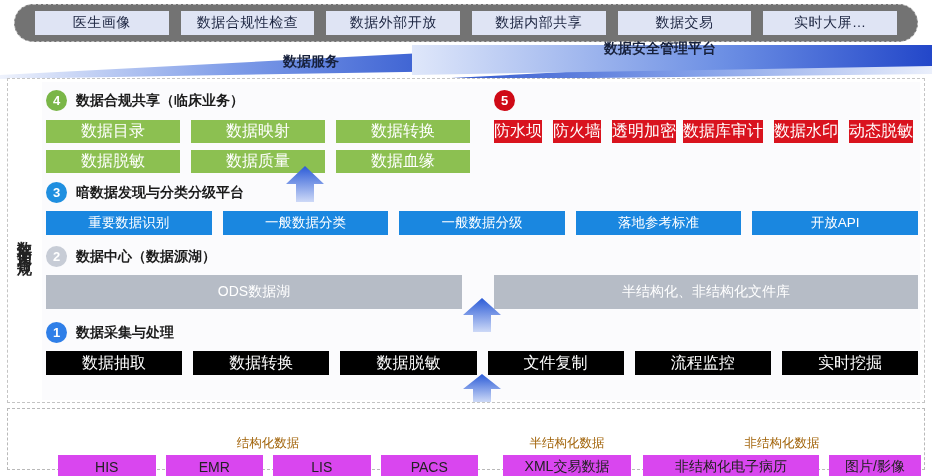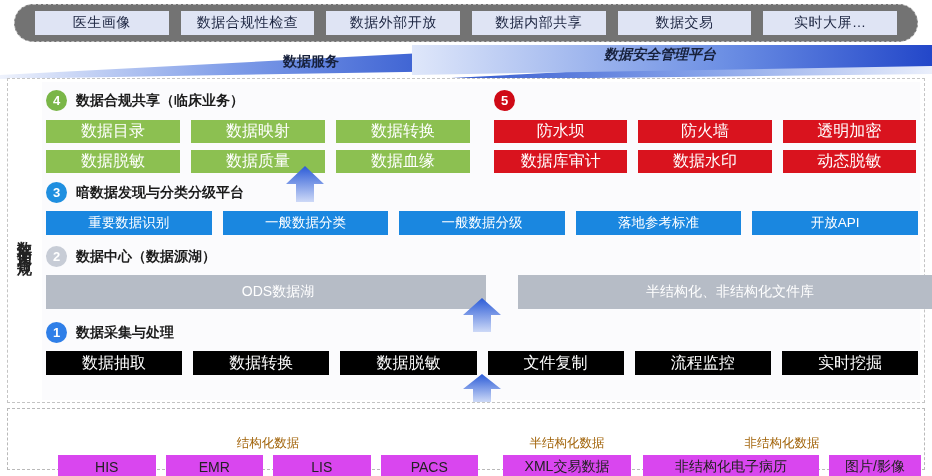--- a/index.html
+++ b/index.html
@@ -29,21 +29,21 @@
   }
 
   
   .ribbon-band{position:absolute;left:0;top:44px;width:932px;height:36px;}
   .ribbon-band svg{display:block;}
   .ribbon-label{
     position:absolute;font-size:14px;font-weight:bold;color:#17213c;
     white-space:nowrap;
   }
   .ribbon-label.left{left:283px;top:53px;}
-  .ribbon-label.right{left:604px;top:46px;font-style:italic;}
+  .ribbon-label.right{left:604px;top:40px;}
 
   
   .main-frame{
     position:absolute;left:7px;top:78px;width:918px;height:325px;
     border:1px dashed #c4c4c4;
     background:#ffffff;
     box-sizing:border-box;
   }
   .side-rail{
     position:absolute;left:8px;top:85px;width:34px;height:312px;
@@ -87,36 +87,36 @@
   .pill.blue{background:#1a87e0;}
   .pill.blue-dk{background:#000000;}
 
   
   .blk4{position:absolute;left:4px;top:8px;width:424px;}
   .blk4 .pills{margin-top:9px;display:flex;flex-direction:column;gap:7px;}
   .blk4 .pill-row .pill{height:23px;}
 
   
   .blk5{position:absolute;left:452px;top:8px;width:422px;}
-  .blk5 .pills{margin-top:9px;display:flex;flex-direction:column;gap:7px;}
+  .blk5 .pills{margin-top:9px;display:flex;flex-direction:row;gap:7px;}
 
   
   .blk3{position:absolute;left:4px;top:100px;width:872px;}
   .blk3 .pills{margin-top:8px;}
   .blk3 .pill{height:24px;font-size:13.5px;}
 
   
   .blk2{position:absolute;left:4px;top:164px;width:872px;}
   .lake-row{margin-top:8px;display:flex;gap:32px;}
   .lake{
     height:34px;background:#b6bcc6;
     display:flex;align-items:center;justify-content:center;
     color:#ffffff;font-size:14px;white-space:nowrap;
   }
-  .lake.ods{flex:0 0 416px;padding-left:24px;}
+  .lake.ods{flex:0 0 416px;}
   .lake.files{flex:0 0 424px;}
 
   
   .blk1{position:absolute;left:4px;top:240px;width:872px;}
   .blk1 .pills{margin-top:8px;}
   .blk1 .pill{height:24px;}
 
   
   .arrow{position:absolute;}
 

